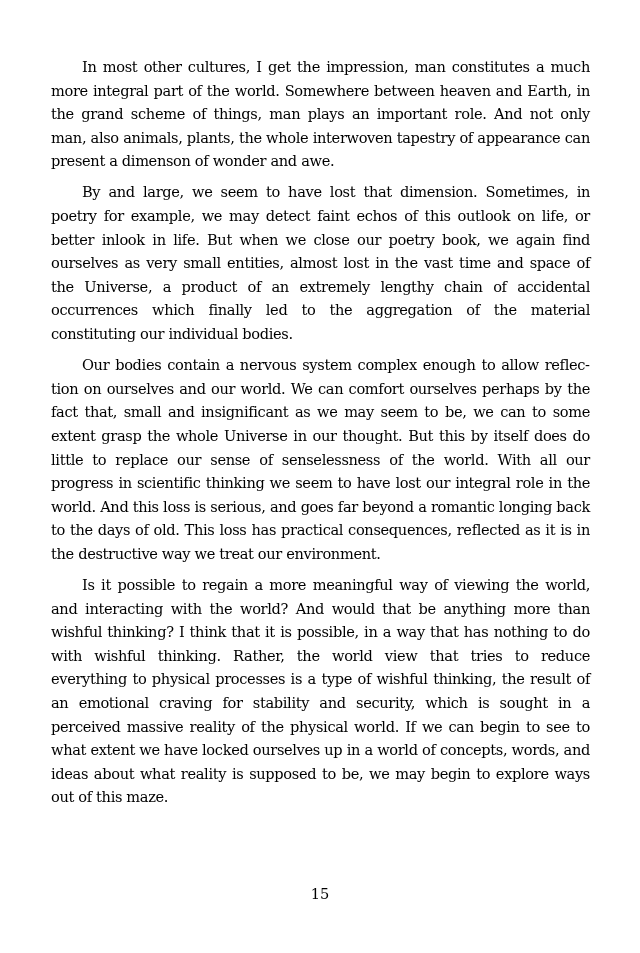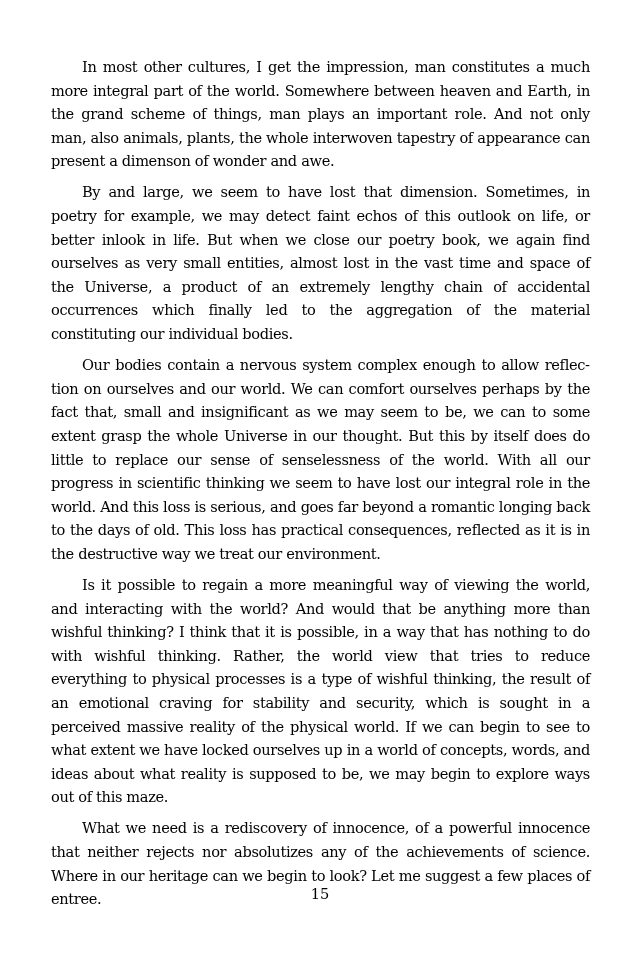--- a/index.html
+++ b/index.html
@@ -42,16 +42,15 @@
     }
   </style>
 </head>
 <body>
 
 <div class="page">
   <p class="para">In most other cultures, I get the impression, man constitutes a much more integral part of the world. Somewhere between heaven and Earth, in the grand scheme of things, man plays an important role. And not only man, also animals, plants, the whole interwoven tapestry of appearance can present a dimenson of wonder and awe.</p>
   <p class="para">By and large, we seem to have lost that dimension. Sometimes, in poetry for example, we may detect faint echos of this outlook on life, or better inlook in life. But when we close our poetry book, we again find ourselves as very small entities, almost lost in the vast time and space of the Universe, a product of an extremely lengthy chain of accidental occurrences which finally led to the aggregation of the material constituting our individual bodies.</p>
   <p class="para">Our bodies contain a nervous system complex enough to allow reflec­tion on ourselves and our world. We can comfort ourselves perhaps by the fact that, small and insignificant as we may seem to be, we can to some extent grasp the whole Universe in our thought. But this by itself does do little to replace our sense of senselessness of the world. With all our progress in scientific thinking we seem to have lost our integral role in the world. And this loss is serious, and goes far beyond a romantic longing back to the days of old. This loss has practical consequences, reflected as it is in the destructive way we treat our environment.</p>
   <p class="para">Is it possible to regain a more meaningful way of viewing the world, and interacting with the world? And would that be anything more than wishful thinking? I think that it is possible, in a way that has nothing to do with wishful thinking. Rather, the world view that tries to reduce everything to physical processes is a type of wishful thinking, the result of an emotional craving for stability and security, which is sought in a perceived massive reality of the physical world. If we can begin to see to what extent we have locked ourselves up in a world of concepts, words, and ideas about what reality is supposed to be, we may begin to explore ways out of this maze.</p>
-  <p class="para">What we need is a rediscovery of innocence, of a powerful innocence that neither rejects nor absolutizes any of the achievements of science. Where in our heritage can we begin to look? Let me suggest a few places of entree.</p>
 </div>
 
 <div class="page-number">15</div>
 
 </body></html>

